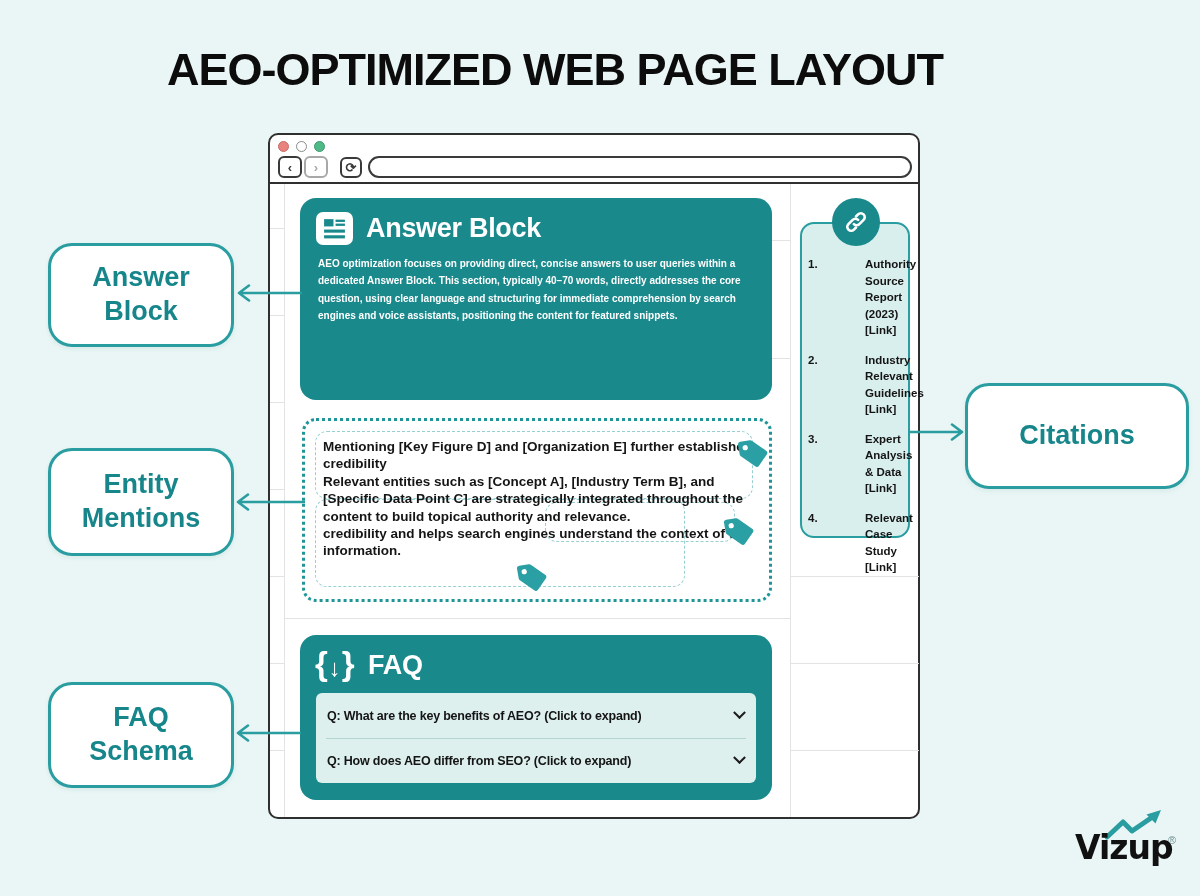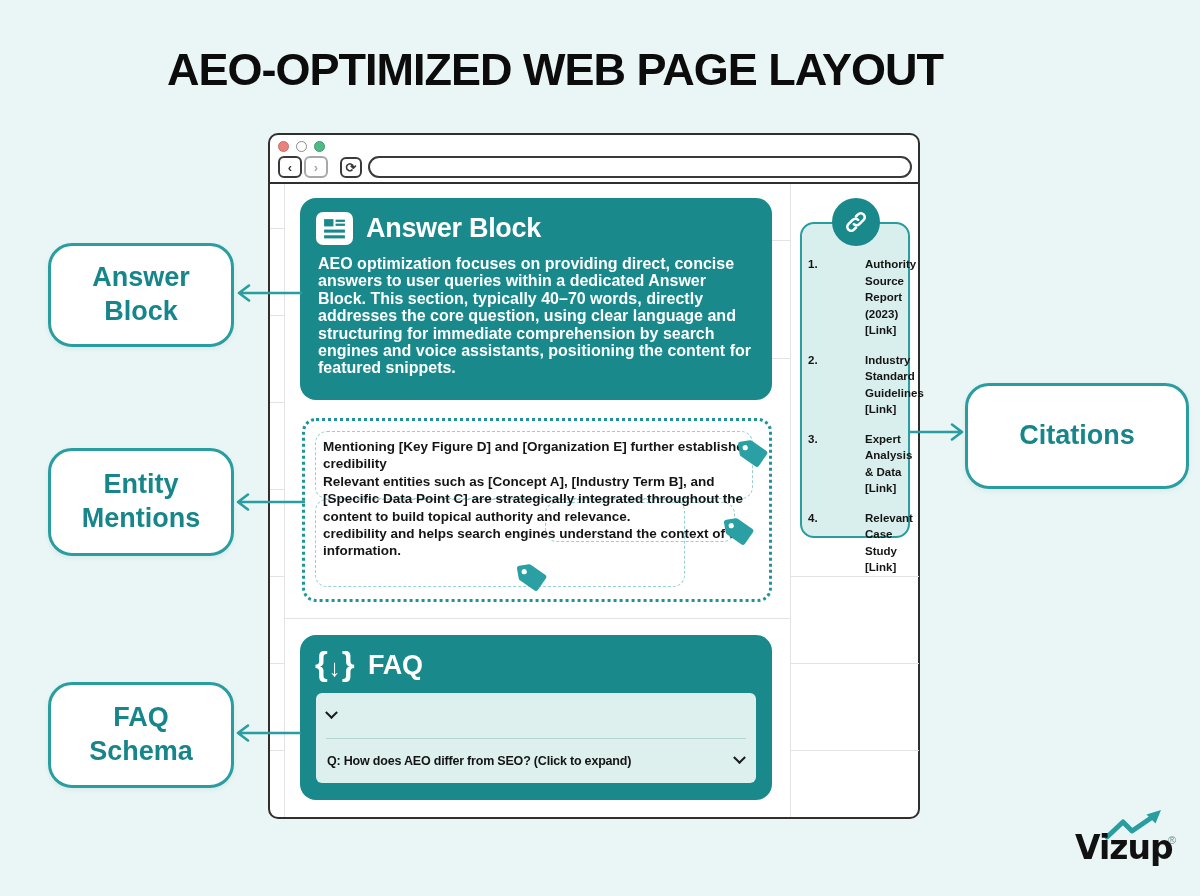--- a/index.html
+++ b/index.html
@@ -35,21 +35,21 @@
   .glv { width:1px; top:184px; height:633px; }
 
   
   .teal-block { position:absolute; background:#19898c; border-radius:16px; z-index:2; }
   #answer-block { left:300px; top:198px; width:472px; height:202px; }
   .blk-head { position:absolute; color:#fff; font-weight:800; font-size:27px; letter-spacing:-0.3px; }
   #answer-heading { left:66px; top:15px; }
   #answer-icon { position:absolute; left:16px; top:14px; width:37px; height:33px;
     background:#fff; border-radius:7px; display:flex; align-items:center; justify-content:center; }
   #answer-body { position:absolute; left:18px; top:57px; width:436px; color:#ffffff;
-    font-size:16px; line-height:17.4px; font-weight:700; }
+    font-size:10px; line-height:17.4px; font-weight:700; }
 
   
   #entity-block { position:absolute; left:302px; top:418px; width:470px; height:184px;
     border:3px dotted #1f9599; border-radius:14px; background:#ffffff; z-index:2; }
   .ebox { position:absolute; border:1.5px dashed #96d0d3; border-radius:12px; }
   #ebox1 { left:10px; top:10px; width:438px; height:68px; }
   #ebox3 { left:10px; top:78px; width:370px; height:88px; }
   #ebox2 { left:240px; top:81px; width:190px; height:40px; }
   #entity-text { position:absolute; left:18px; top:17px; width:446px; color:#151515;
     font-size:13.5px; line-height:17.4px; font-weight:600; }
@@ -180,20 +180,21 @@
 
   <div class="teal-block" id="faq-block">
     <div id="faq-icon">
       <span class="brace">{</span>
       <span class="dn">↓</span>
       <span class="brace">}</span>
     </div>
     <div class="blk-head" id="faq-heading">FAQ</div>
     <div id="faq-panel">
       <div class="faq-row" style="top:0;">
+        <span class="q">Q: What are the key benefits of AEO? (Click to expand)</span>
         <span class="chev"></span>
       </div>
       <div class="faq-div"></div>
       <div class="faq-row" style="top:45px;text-align:right;">
         <span class="q">Q: How does AEO differ from SEO? (Click to expand)</span>
         <span class="chev"></span>
       </div>
     </div>
   </div>
 
@@ -204,21 +205,21 @@
       <path d="M14 10a3.6 3.6 0 0 0-5.1 0l-3.9 3.9a3.6 3.6 0 0 0 5.1 5.1l1.9-1.9"></path>
     </svg>
   </div>
   <div id="citations-list">
     <div class="cit-item">
       <span class="num">1.</span>
       <span class="txt">Authority Source Report (2023) [Link]</span>
     </div>
     <div class="cit-item">
       <span class="num">2.</span>
-      <span class="txt">Industry Standard Guidelines [Link]</span>
+      <span class="txt">Industry Relevant Guidelines [Link]</span>
     </div>
     <div class="cit-item">
       <span class="num">3.</span>
       <span class="txt">Expert Analysis &amp; Data [Link]</span>
     </div>
     <div class="cit-item">
       <span class="num">4.</span>
       <span class="txt">Relevant Case Study [Link]</span>
     </div>
   </div>

